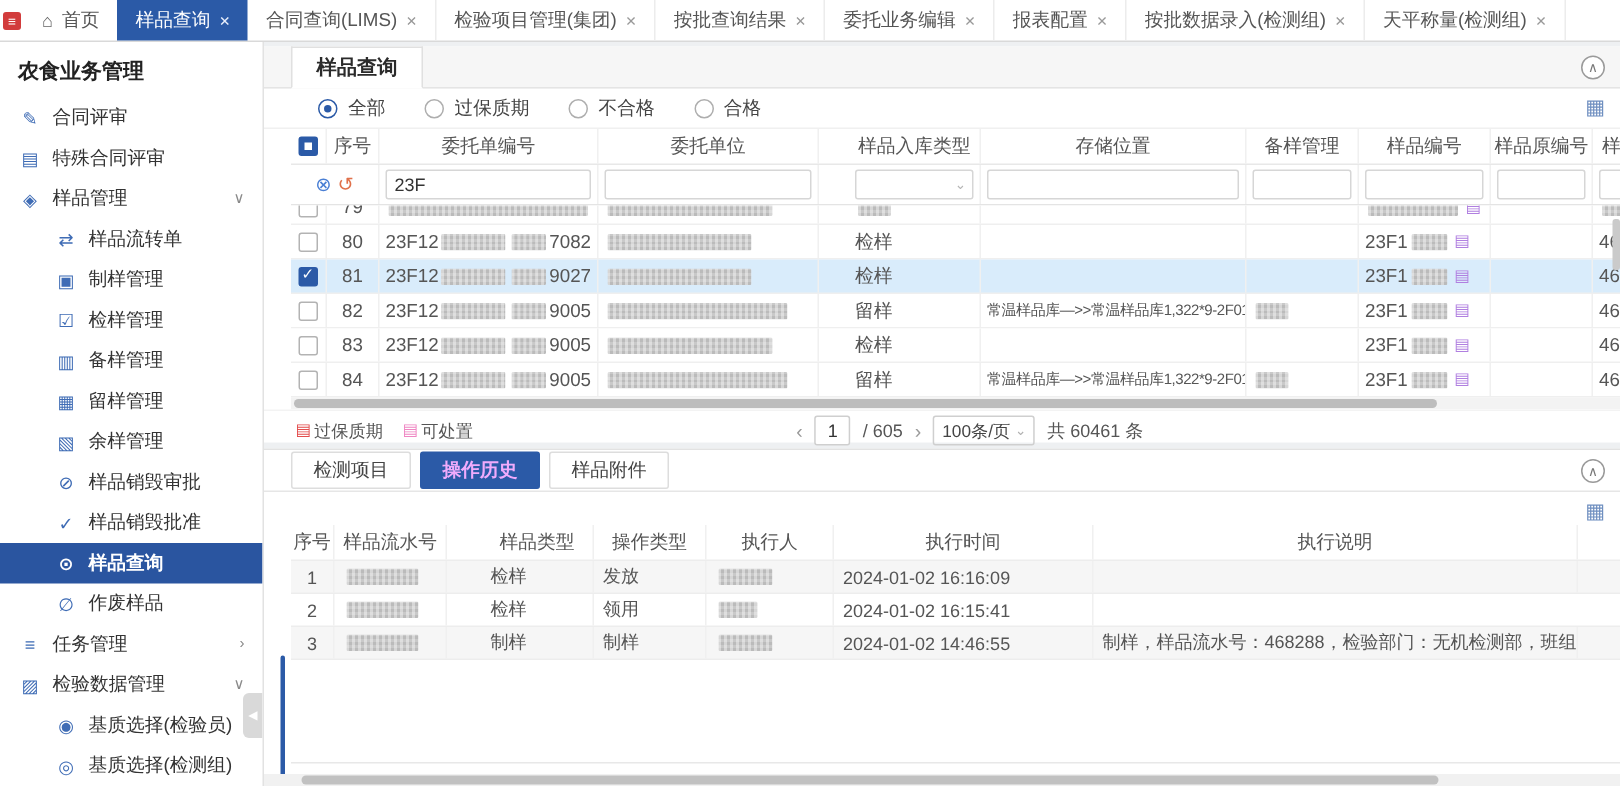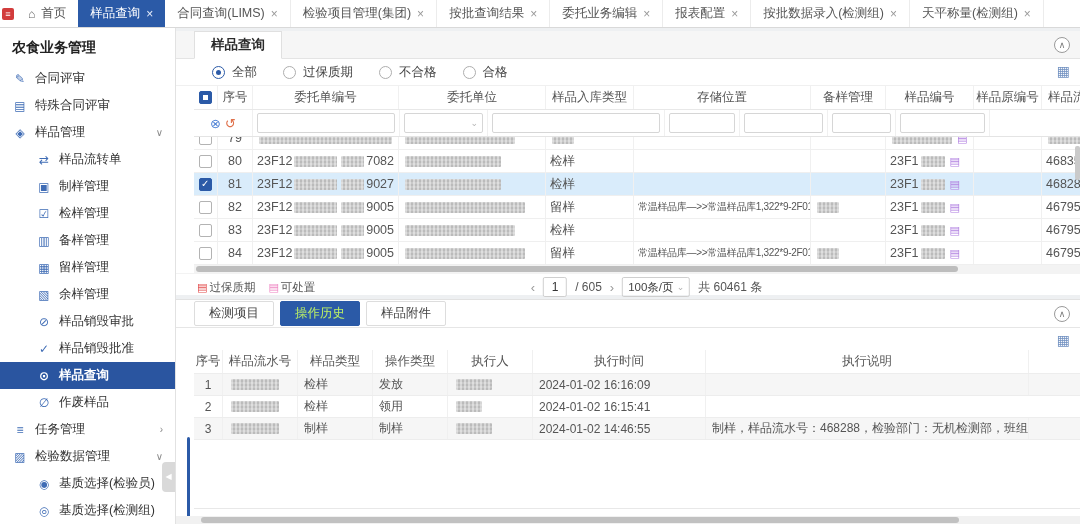--- a/index.html
+++ b/index.html
@@ -49,21 +49,21 @@
 
   
   .table-wrap { margin-left:18px; width:887px; overflow:hidden; position:relative; }
   .tr { display:flex; align-items:center; height:23px; border-bottom:1px solid #efefef; background:#fff; }
   .tr.head { height:24px; border-bottom:1px solid #e8e8e8; }
   .tr.head .td { font-size:12.5px; color:#555; justify-content:center; }
   .tr.filter { height:27px; border-bottom:1px solid #e4e4e4; }
   .tr.sel-row { background:#d9ecfb; }
   .td { height:100%; display:flex; align-items:center; padding:0 4px; border-right:1px solid #f0f0f0; overflow:hidden; white-space:nowrap; font-size:12.5px; color:#555; flex:none; }
   .c0{width:24px; justify-content:center; padding:0;} .c1{width:35px; justify-content:center;}
-  .c2{width:146px;} .c3{width:147px;} .c4{width:88px;} .c5{width:177px;} .c6{width:75px;}
+  .c2{width:146px;} .c3{width:147px;} .c4{width:88px;margin-left:20px;} .c5{width:177px;} .c6{width:75px;}
   .c7{width:88px;} .c8{width:68px;} .c9{width:94px;}
   .tr.head .c9 { justify-content:flex-start; padding-left:6px; }
   .flt { width:100%; height:20px; border:1px solid #d6d6d6; border-radius:2px; font-size:12px; color:#333; padding:0 5px; font-family:inherit; }
   .sel-box { width:100%; height:20px; border:1px solid #d6d6d6; border-radius:2px; display:flex; align-items:center; justify-content:flex-end; padding:0 4px; color:#b5b5b5; font-size:9px; background:#fff; }
   .cb { width:13px; height:13px; border:1px solid #b3b3b3; border-radius:2px; background:#fff; position:relative; flex:none; }
   .cb.ind { background:#2b5aa7; border-color:#2b5aa7; }
   .cb.ind::after { content:""; position:absolute; left:3px; top:3px; right:3px; bottom:3px; background:#fff; }
   .cb.on { background:#2b5aa7; border-color:#2b5aa7; }
   .cb.on::after { content:"✓"; position:absolute; left:1px; top:-1px; color:#fff; font-size:10px; }
   .fl-icons { display:flex; gap:4px; align-items:center; }
@@ -92,29 +92,29 @@
   .legend .lg { display:flex; align-items:center; gap:2px; }
   .pagination { position:absolute; left:50%; transform:translateX(-42%); display:flex; align-items:center; gap:8px; font-size:12px; color:#555; }
   .pg-ar { color:#9a9a9a; font-size:13px; }
   .pg-input { width:24px; height:20px; border:1px solid #cfcfcf; border-radius:2px; text-align:center; font-size:12px; color:#333; font-family:inherit; }
   .pg-size { width:68px; height:20px; border:1px solid #cfcfcf; border-radius:2px; display:flex; align-items:center; justify-content:space-between; padding:0 5px; font-size:11.5px; color:#444; }
   .pg-size .caret { color:#b0b0b0; font-size:9px; }
 
   
   .dtabs { height:28px; display:flex; align-items:center; gap:6px; padding-left:18px; border-bottom:1px solid #e6e6e6; position:relative; }
   .dtab { padding:3px 14px; font-size:12.5px; color:#444; background:#fff; border:1px solid #ddd; border-radius:2px; }
-  .dtab.active { background:#2b5aa7; color:#bef264; border-color:#2b5aa7; font-weight:normal; }
+  .dtab.active { background:#2b5aa7; color:#f0abfc; border-color:#2b5aa7; font-weight:bold; }
   .dicon-row { height:22px; position:relative; }
   .dtable { margin-left:18px; width:887px; }
   .dtr { display:flex; height:22px; align-items:center; border-bottom:1px solid #ededed; background:#fff; }
   .dtr.head { height:24px; }
   .dtr.head .dtd { font-size:12.5px; color:#555; justify-content:center; }
   .dtr.odd { background:#f6f6f6; }
   .dtd { height:100%; display:flex; align-items:center; padding:0 6px; border-right:1px solid #f0f0f0; overflow:hidden; white-space:nowrap; font-size:12px; color:#555; flex:none; }
-  .d0{width:29px; justify-content:center; padding:0;} .d1{width:75px;} .d2{width:75px;} .d3{width:75px;}
+  .d0{width:29px; justify-content:center; padding:0;} .d1{width:75px;} .d2{width:75px;margin-left:23px;} .d3{width:75px;}
   .d4{width:85px;} .d5{width:173px;} .d6{width:323px;} .d7{width:52px; border-right:none;}
   .filler { height:69px; background:#fff; border-bottom:1px solid #e8e8e8; }
 
   .edge-accent { position:absolute; left:11px; top:409px; width:3px; height:87px; background:#2b5aa7; border-radius:2px; }
   .app-hscroll { position:absolute; left:0; right:0; bottom:0; height:8px; background:#f1f1f1; }
   .app-hscroll .thumb { position:absolute; top:1px; left:25px; width:758px; height:6px; border-radius:3px; background:#c1c1c1; }
 </style>
 </head>
 <body>
 
@@ -285,20 +285,23 @@
             <div class="td c9">样品流水号</div>
           </div>
 
           <div class="tr filter">
             <div class="td c0" style="width:59px;">
               <span class="fl-icons">
                 <span class="ic-clear">⊗</span>
                 <span class="ic-refresh">↺</span>
               </span>
             </div>
+            <div class="td c2">
+                <input class="flt" value="23F" style="">
+              </div>
             <div class="td c3">
                 <input class="flt" style="">
               </div>
             <div class="td c4">
                 <span class="sel-box">
                   <span>⌄</span>
                 </span>
               </div>
             <div class="td c5">
                 <input class="flt" style="">

